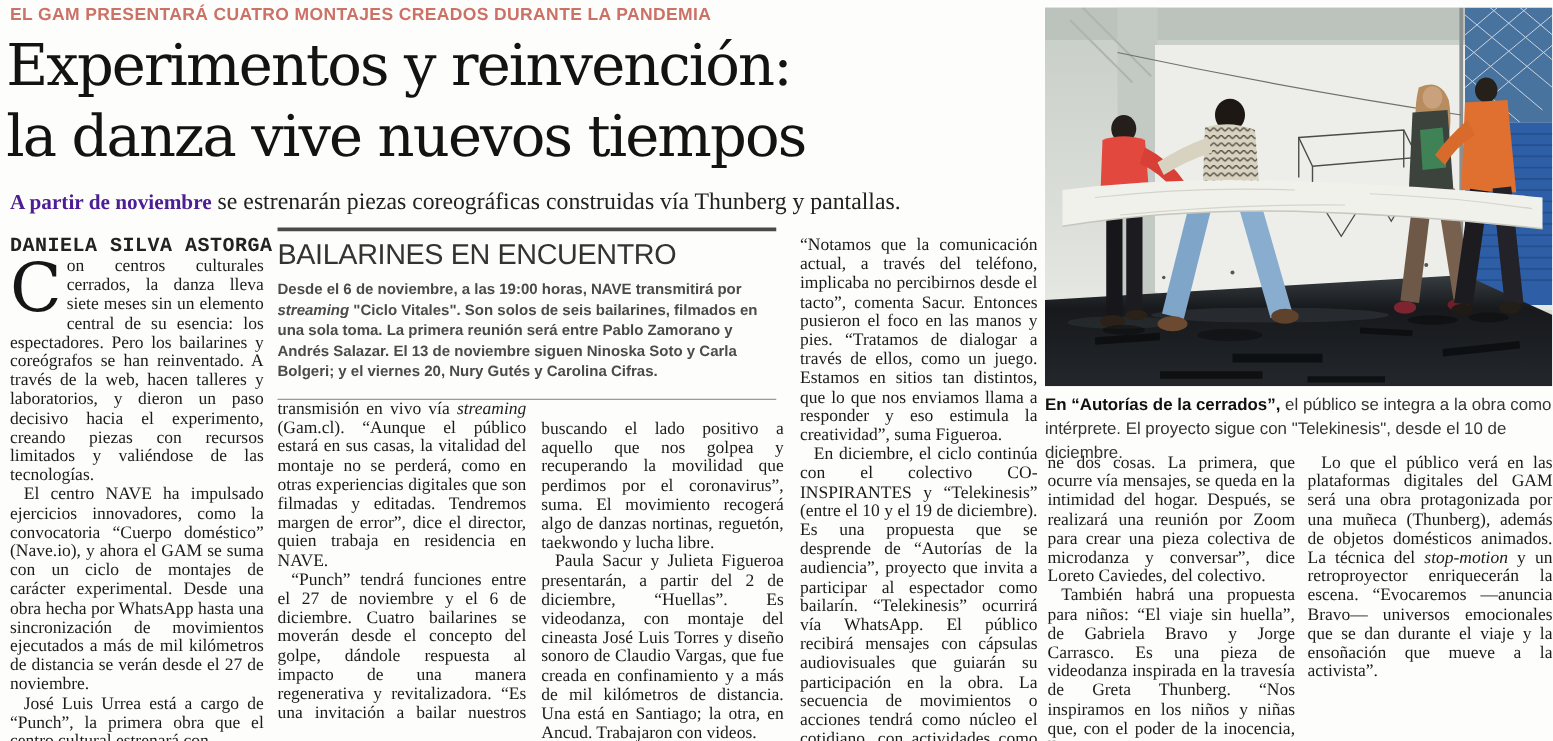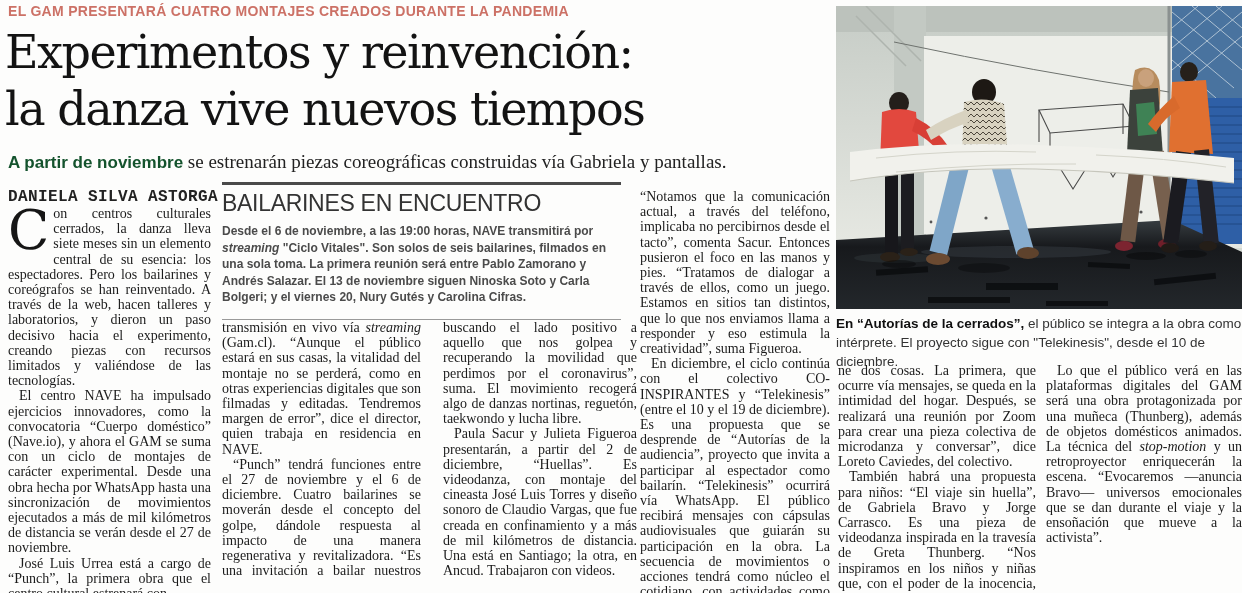--- a/index.html
+++ b/index.html
@@ -3,53 +3,53 @@
 <meta charset="utf-8">
 <style>
   html,body{margin:0;padding:0;}
   body{width:1242px;height:593px;background:#fdfdfc;overflow:hidden;position:relative;
        font-family:"Liberation Serif", serif;color:#1b1b1b;}
   .kicker{position:absolute;left:8px;top:3px;font-family:"Liberation Sans",sans-serif;
           font-weight:bold;font-size:14px;letter-spacing:.3px;color:#cc7166;}
   .headline{position:absolute;left:3px;top:22px;margin:2px;font-family:"DejaVu Serif",serif;
             font-weight:normal;font-size:46px;line-height:57px;letter-spacing:-1.5px;color:#131313;}
   .deck{position:absolute;left:8px;top:151px;font-size:19px;width:830px;white-space:nowrap;color:#222;}
-  .deck b{font-family:Liberation Sans, sans-serif;font-size:17px;color:#14532d;}
+  .deck b{font-family:Liberation Serif, serif;font-size:17px;color:#4c1d95;}
   .byline{position:absolute;left:8px;top:188px;font-family:Liberation Mono, monospace;
           font-size:16px;font-weight:bold;letter-spacing:.4px;color:#222;}
   .box{position:absolute;left:222px;top:182px;width:399px;height:138px;box-sizing:border-box;
        border-top:3px solid #4a4a4a;border-bottom:1px solid #9a9a9a;padding-top:5px;overflow:hidden;}
   .box-title{font-family:"Liberation Sans",sans-serif;font-size:23px;font-weight:400;
              letter-spacing:-.3px;color:#333;}
   .box-body{margin-top:6px;font-family:"Liberation Sans",sans-serif;font-size:12px;
             line-height:16.6px;font-weight:bold;color:#4b4b4b;text-align:left;}
   .col{position:absolute;font-size:14px;line-height:15.2px;text-align:justify;overflow:hidden;color:#1b1b1b;}
   .col p{margin:0;}
   .col p.ind{text-indent:11px;}
   .drop{float:left;font-family:"DejaVu Serif",serif;font-size:54px;line-height:44px;padding:3px 4px 0 0;color:#161616;}
   #col1{left:8px;top:206px;width:203px;height:387px;}
   #col2{left:222px;top:320px;width:199px;height:257px;}
-  #col3{left:433px;top:320px;width:194px;height:257px;margin-left:10px;}
+  #col3{left:433px;top:336px;width:194px;height:257px;}
   #col4{left:640px;top:189px;width:190px;height:404px;}
   #col5{left:838px;top:363px;width:198px;height:230px;}
   #col6{left:1046px;top:363px;width:196px;height:230px;}
   .photo{position:absolute;left:836px;top:6px;width:406px;height:303px;overflow:hidden;background:#d5dad4;}
   .caption{position:absolute;left:836px;top:314px;width:406px;font-family:"Liberation Sans",sans-serif;
            font-size:13.5px;line-height:1.42;color:#333;}
   .caption b{color:#101010;}
   i{font-style:italic;}
 </style>
 </head>
 <body>
 
 <div class="kicker" style="color: rgb(204, 113, 102);">EL GAM PRESENTARÁ CUATRO MONTAJES CREADOS DURANTE LA PANDEMIA</div>
 
 <h1 class="headline"><span>Experimentos y reinvención:</span><br><span>la danza vive nuevos tiempos</span></h1>
 
-<div class="deck"><b>A partir de noviembre</b><span> se estrenarán piezas coreográficas construidas vía Gabriela y pantallas.</span></div>
+<div class="deck"><b>A partir de noviembre</b><span> se estrenarán piezas coreográficas construidas vía Thunberg y pantallas.</span></div>
 
 <div class="byline">DANIELA SILVA ASTORGA</div>
 
 <div class="box">
   <div class="box-title">BAILARINES EN ENCUENTRO</div>
   <div class="box-body"><span>Desde el 6 de noviembre, a las 19:00 horas, NAVE transmitirá por </span><i>streaming</i><span> "Ciclo Vitales". Son solos de seis bailarines, filmados en una sola toma. La primera reunión será entre Pablo Zamorano y Andrés Salazar. El 13 de noviembre siguen Ninoska Soto y Carla Bolgeri; y el viernes 20, Nury Gutés y Carolina Cifras.</span></div>
 </div>
 
 <div class="col" id="col1">
     <p><span class="drop">C</span><span>on centros culturales cerrados, la danza lleva siete meses sin un elemento central de su esencia: los espectadores. Pero los bailarines y coreógrafos se han reinventado. A través de la web, hacen talleres y laboratorios, y dieron un paso decisivo hacia el experimento, creando piezas con recursos limitados y valiéndose de las tecnologías.</span></p>

